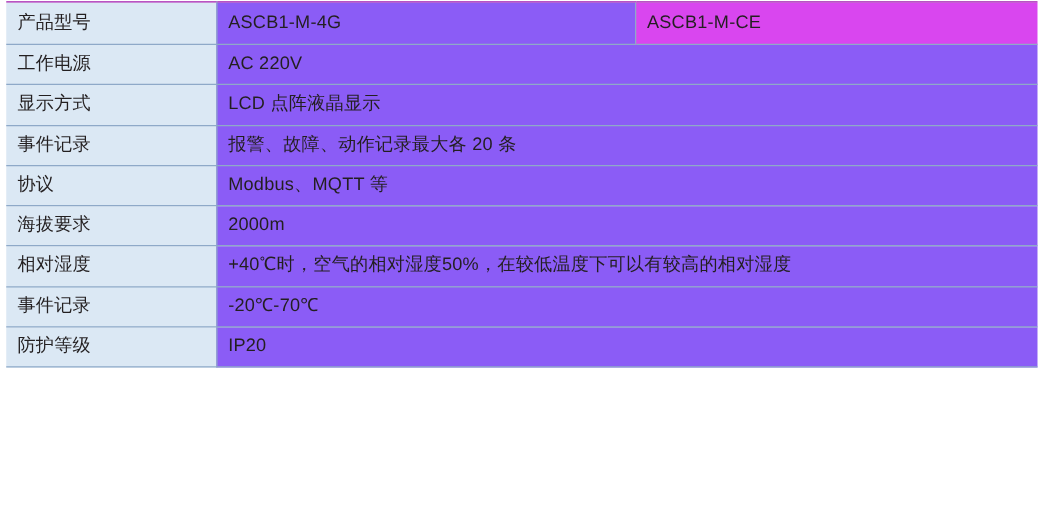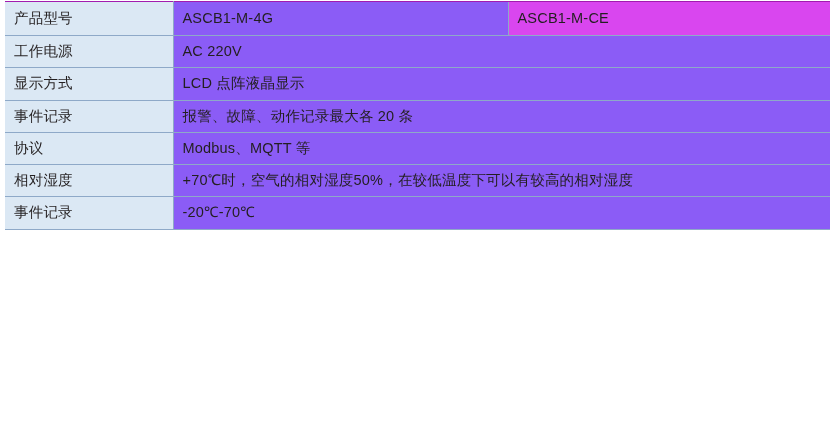--- a/index.html
+++ b/index.html
@@ -81,21 +81,29 @@
       </tr>
       <tr>
         <td class="label">事件记录</td>
         <td class="val" colspan="2">报警、故障、动作记录最大各 20 条</td>
       </tr>
       <tr>
         <td class="label">协议</td>
         <td class="val" colspan="2">Modbus、MQTT 等</td>
       </tr>
       <tr>
+        <td class="label">海拔要求</td>
+        <td class="val" colspan="2">2000m</td>
+      </tr>
+      <tr>
         <td class="label">相对湿度</td>
-        <td class="val" colspan="2">+70℃时，空气的相对湿度50%，在较低温度下可以有较高的相对湿度</td>
+        <td class="val" colspan="2">+40℃时，空气的相对湿度50%，在较低温度下可以有较高的相对湿度</td>
       </tr>
       <tr>
         <td class="label">事件记录</td>
         <td class="val" colspan="2">-20℃-70℃</td>
       </tr>
+      <tr>
+        <td class="label">防护等级</td>
+        <td class="val" colspan="2">IP20</td>
+      </tr>
     </tbody>
 </table>
 
 </body></html>

